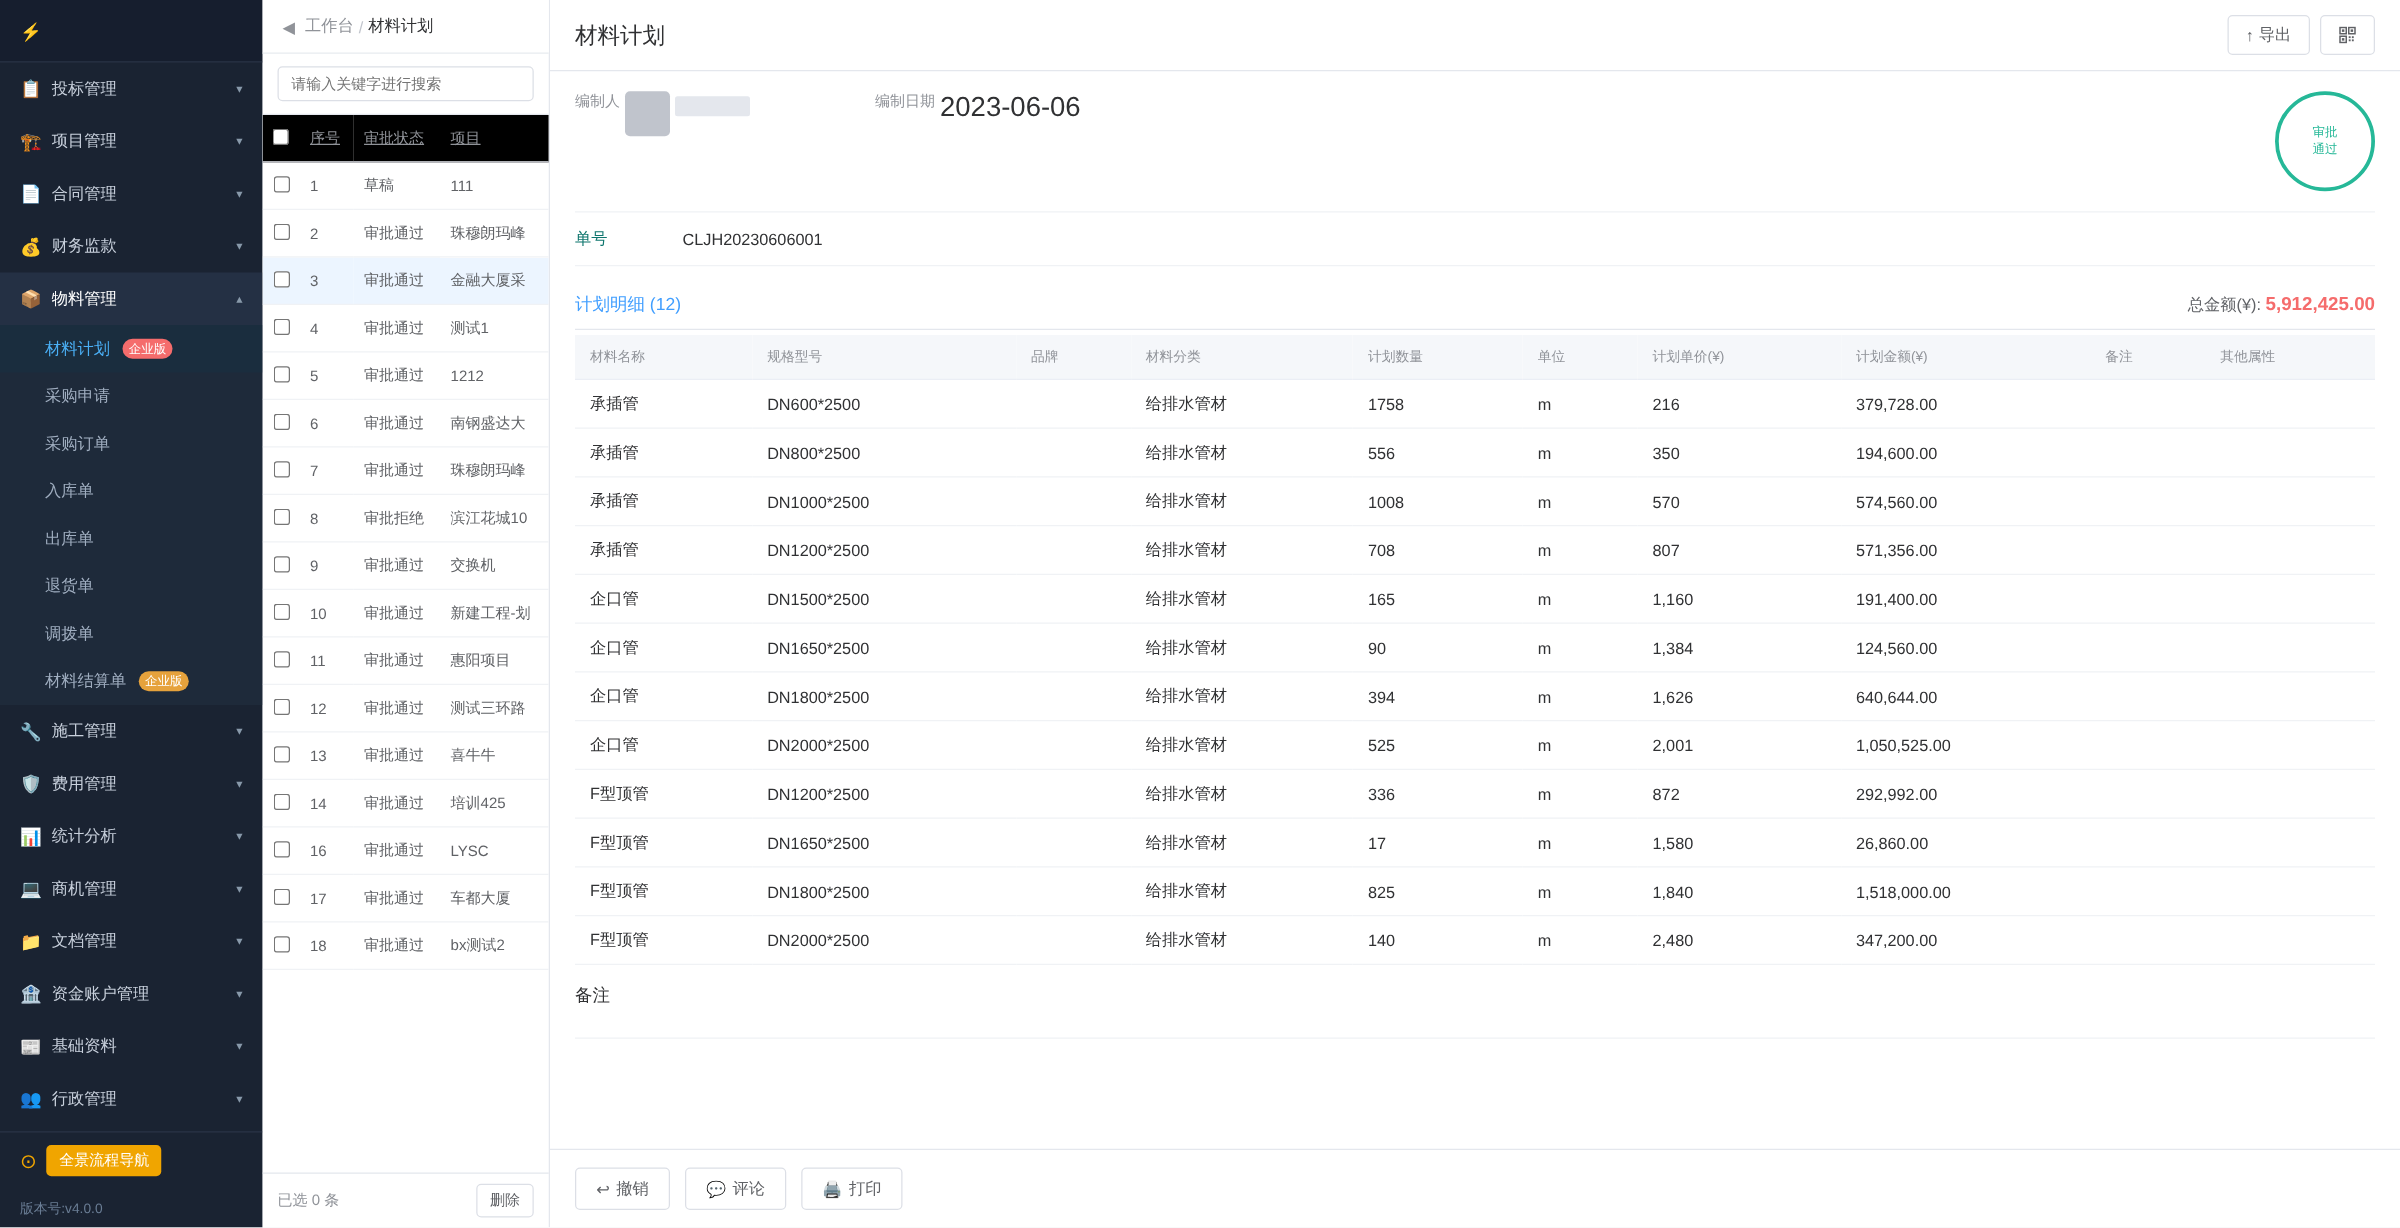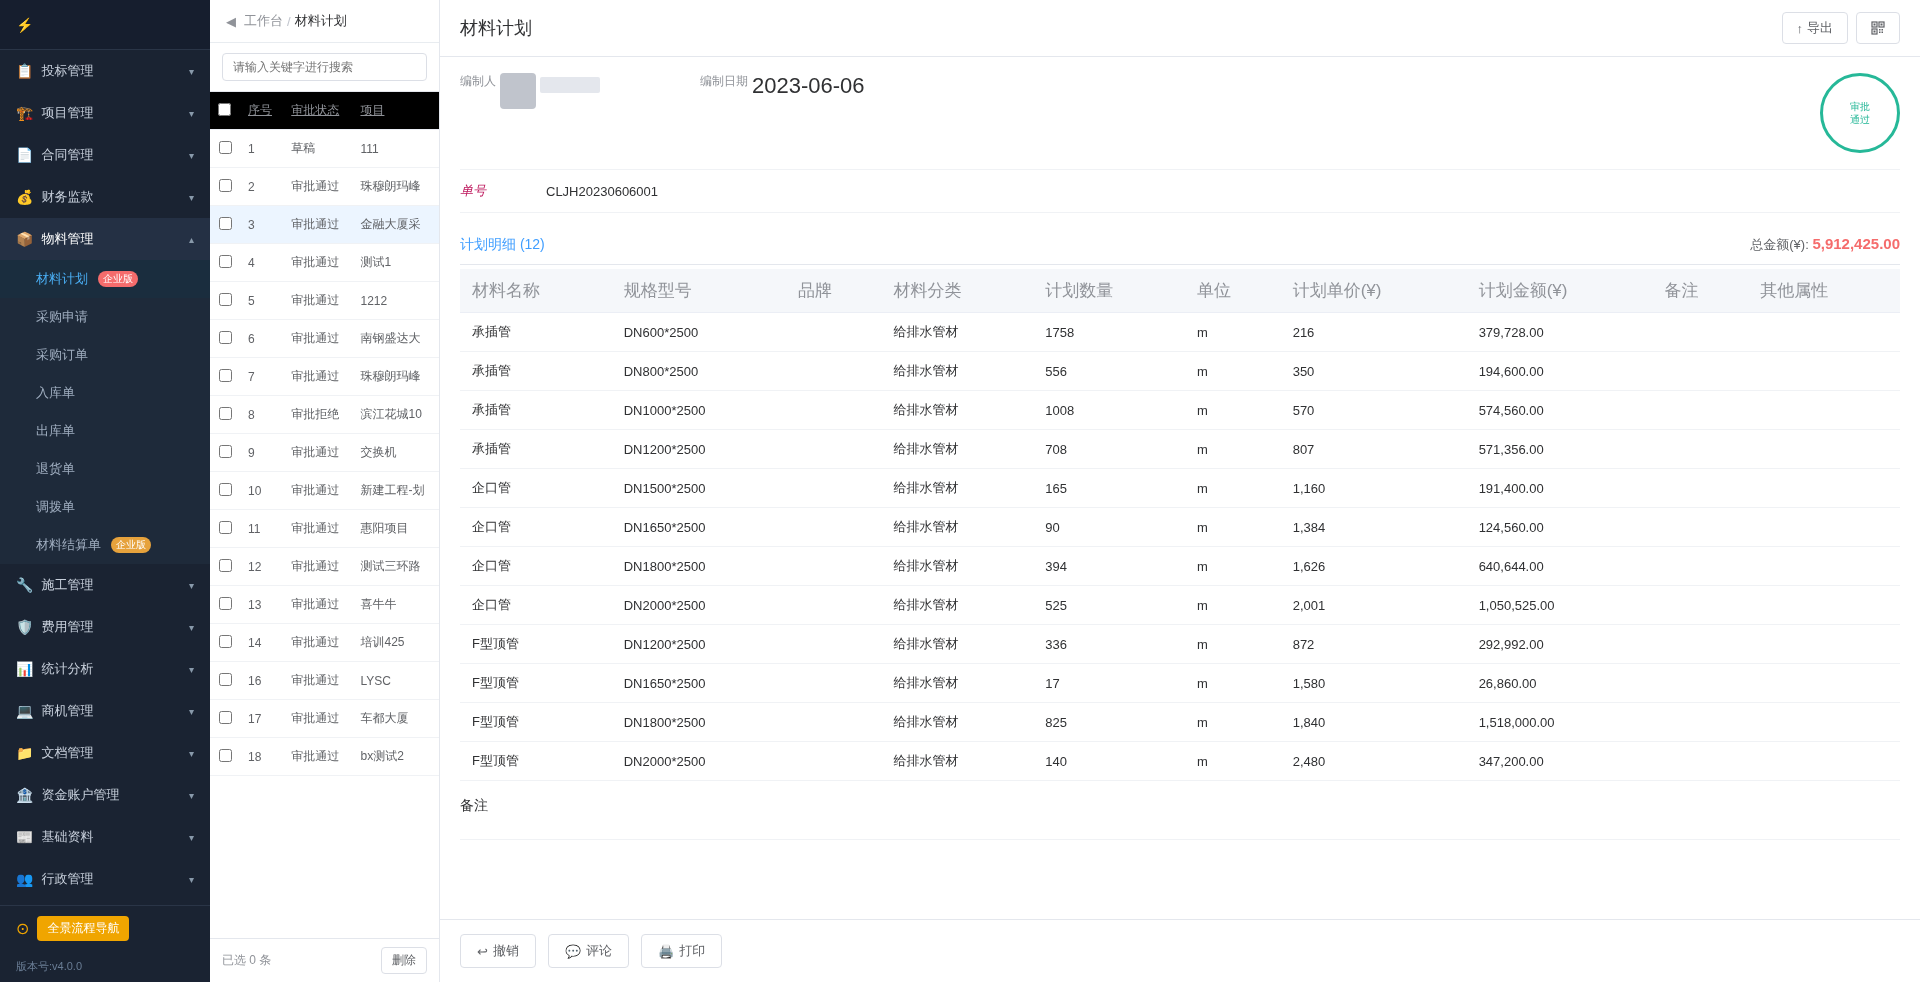--- a/index.html
+++ b/index.html
@@ -226,40 +226,40 @@
       margin-left: auto;
     }
 
     .meta-row {
       display: flex;
       gap: 60px;
       padding: 12px 0;
       border-bottom: 1px solid #f0f2f5;
       align-items: center;
     }
-    .meta-label { font-size: 13px; color: #be185d; font-style: italic; }
+    .meta-label { font-size: 13px; color: #0f766e; }
     .meta-value { font-size: 13px; color: #303133; font-weight: 500; }
 
     .plan-section { margin-top: 12px; }
     .plan-header {
       display: flex;
       align-items: center;
       justify-content: space-between;
       padding: 10px 0;
       border-bottom: 1px solid #e4e7ed;
     }
     .plan-title { font-size: 14px; color: #409eff; font-weight: 500; }
     .plan-total { font-size: 13px; color: #606266; text-align: right; }
     .total-amount { color: #f56c6c; font-weight: bold; font-size: 15px; }
 
     .detail-table { width: 100%; border-collapse: collapse; margin-top: 4px; }
     .detail-table th {
       background: #f5f7fa;
       padding: 10px 12px;
-      font-size: 17px;
+      font-size: 11px;
       color: #909399;
       border-bottom: 1px solid #ebeef5;
       text-align: left;
       font-weight: normal;
     }
     .detail-table td {
       padding: 10px 12px;
       font-size: 13px;
       color: #303133;
       border-bottom: 1px solid #f0f2f5;

